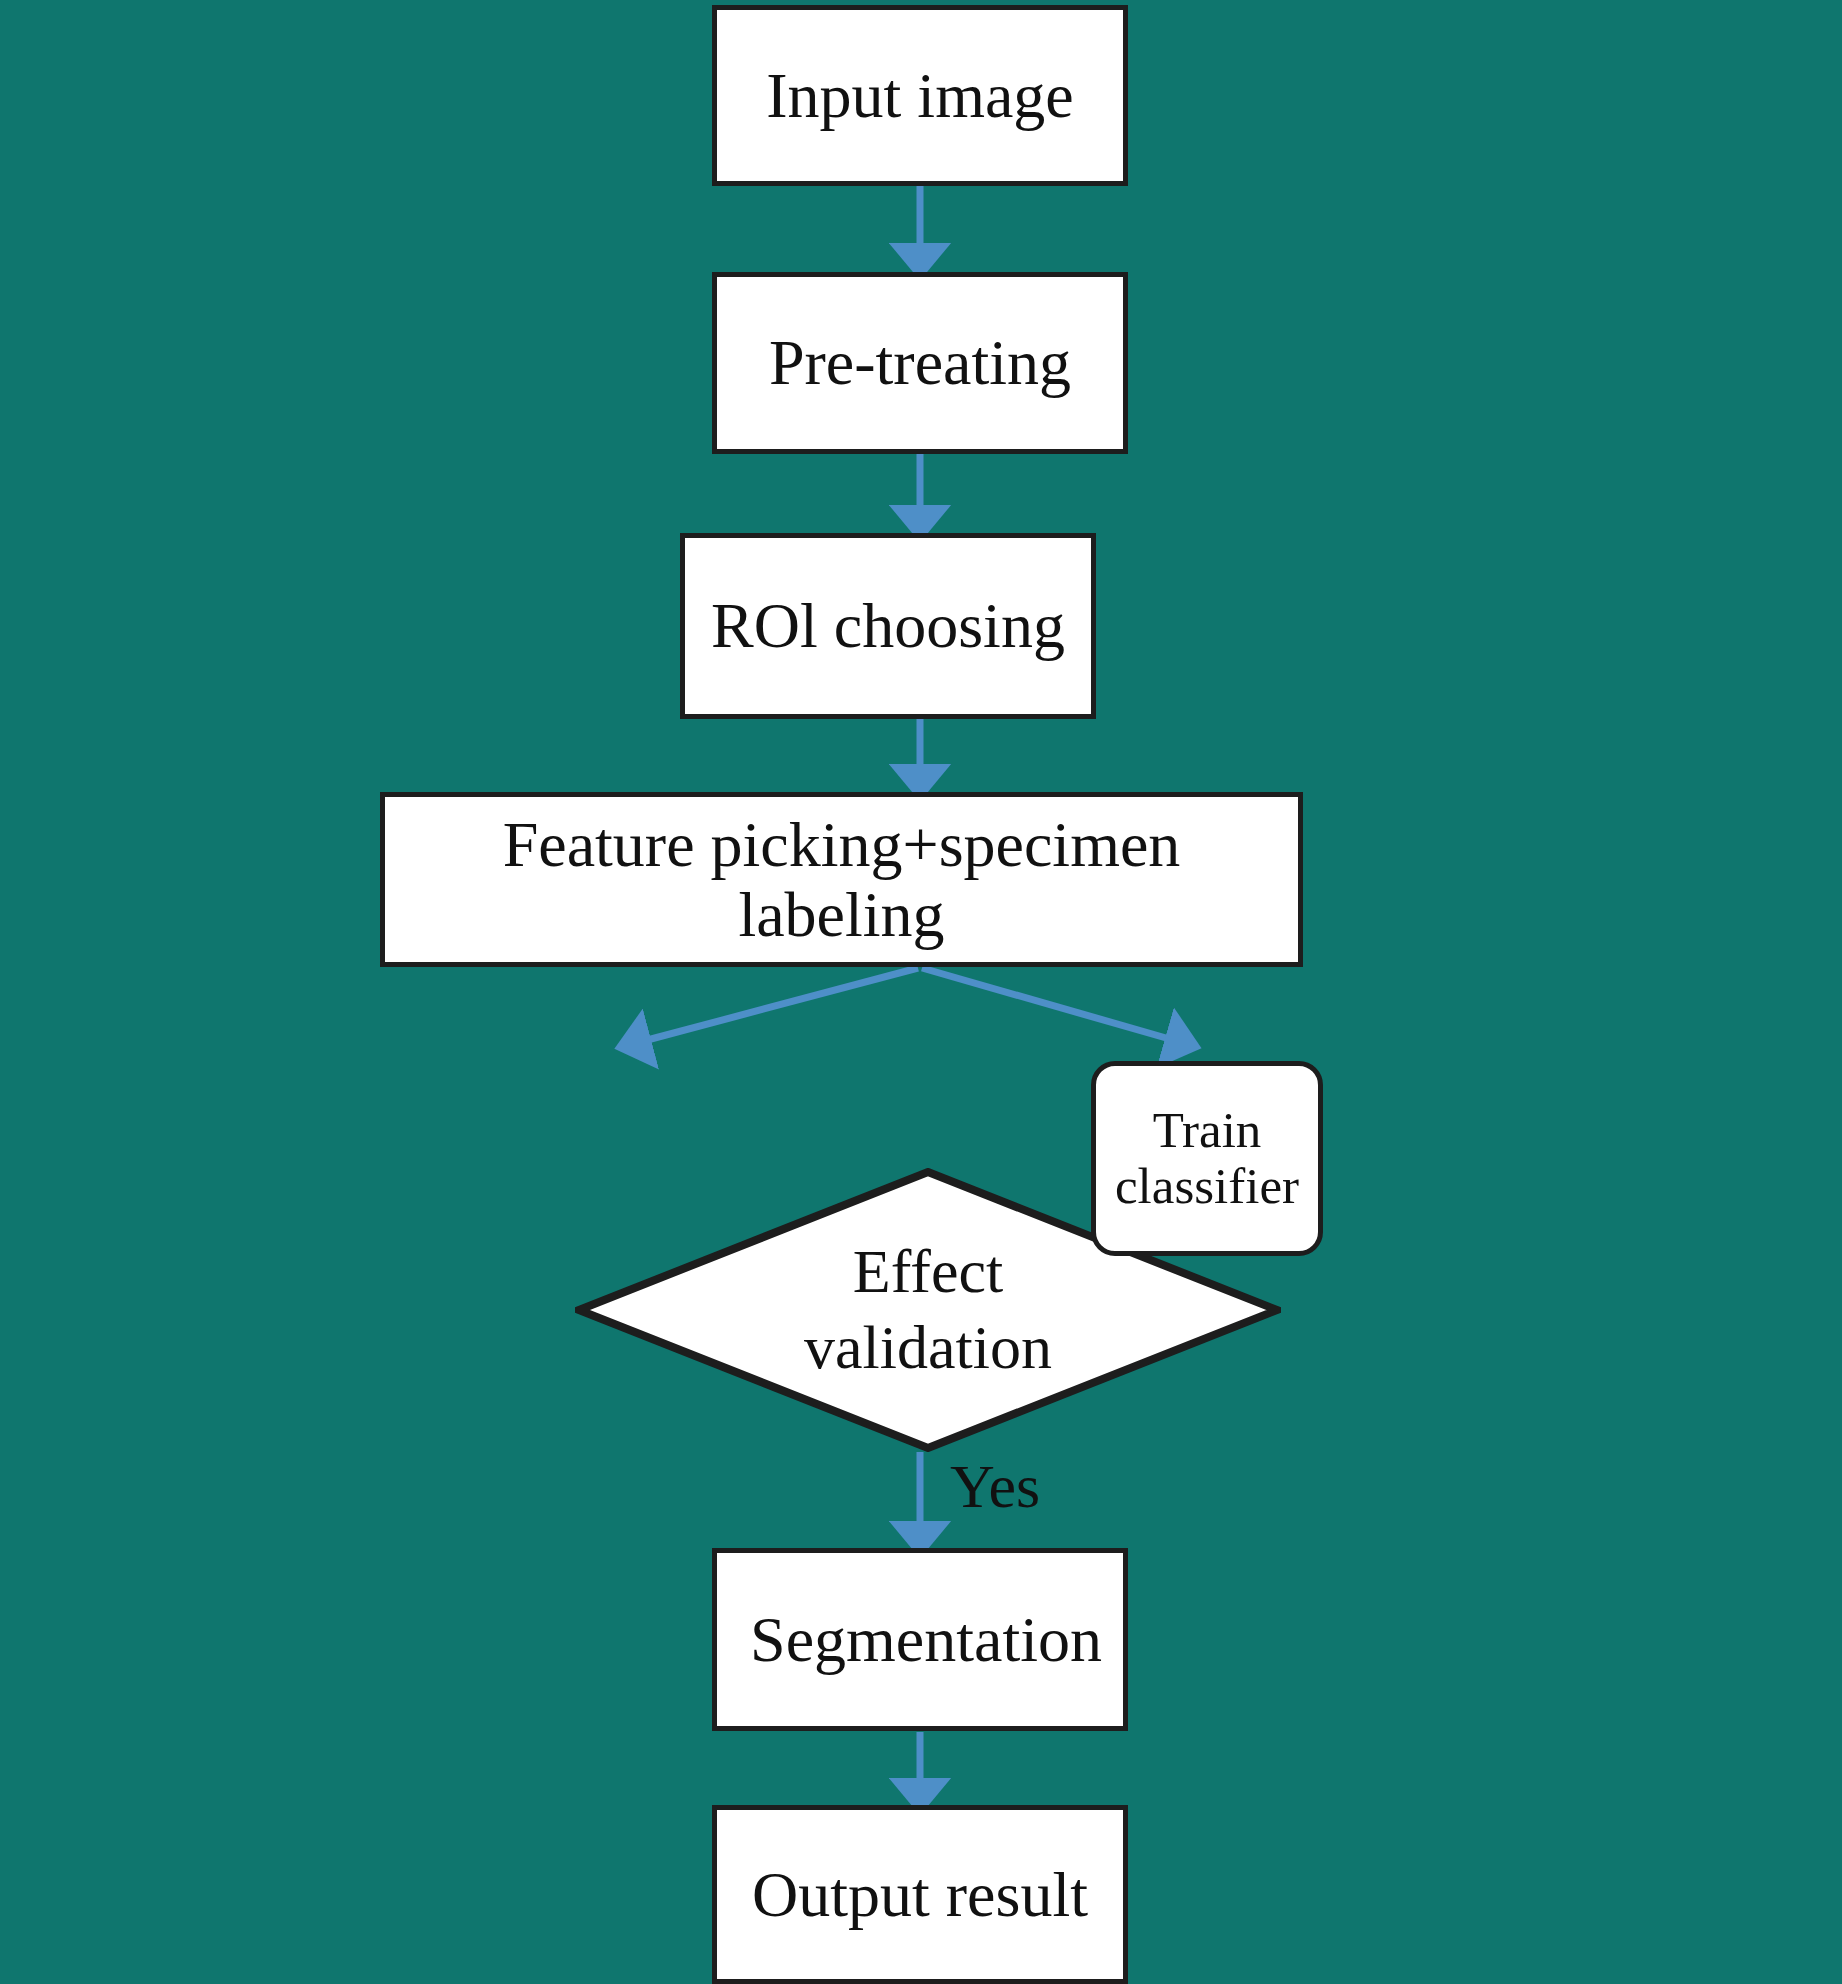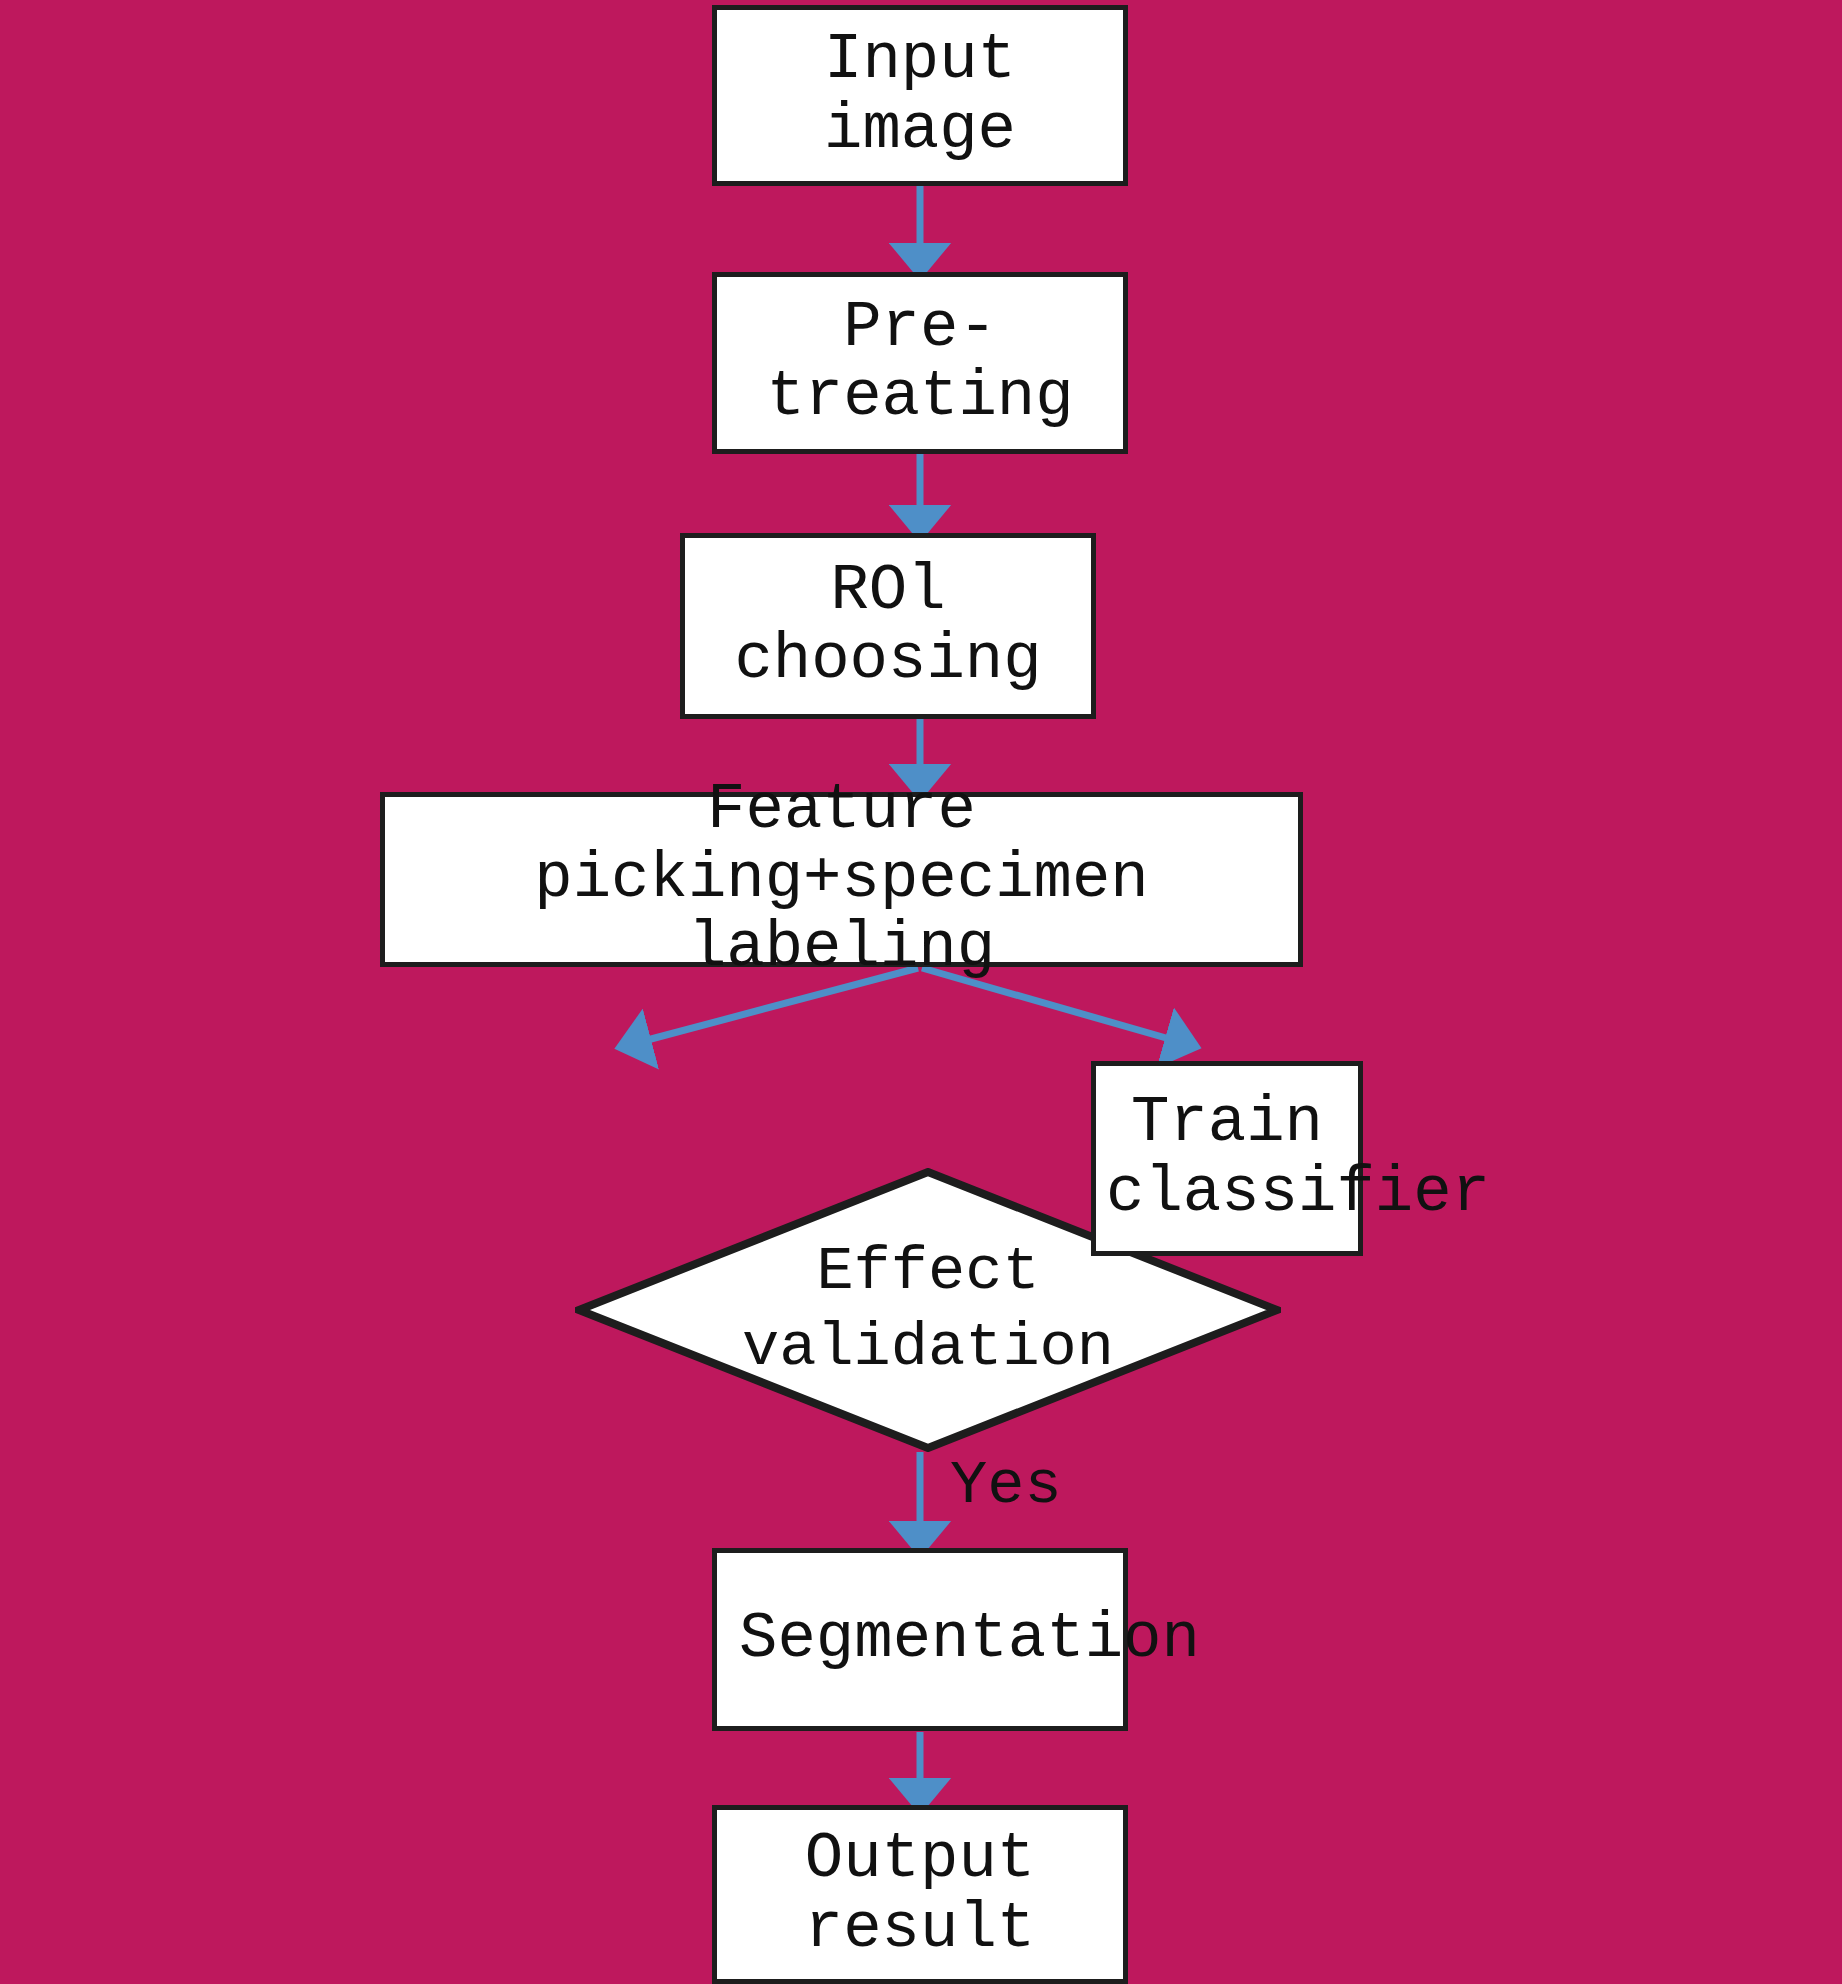--- a/index.html
+++ b/index.html
@@ -5,23 +5,23 @@
 <style>
   html, body {
     margin: 0;
     padding: 0;
     background: #ffffff;
   }
   #canvas {
     position: relative;
     width: 1842px;
     height: 1984px;
-    background: #be185d;
+    background: #0f766e;
     overflow: hidden;
-    font-family: Liberation Mono, monospace;
+    font-family: Liberation Serif, serif;
   }
   #edges {
     position: absolute;
     left: 0;
     top: 0;
     width: 1842px;
     height: 1984px;
     pointer-events: none;
   }
   .node {
@@ -43,21 +43,21 @@
     padding: 0 10px;
     box-sizing: border-box;
     white-space: pre-line;
   }
   
   #node-input-image   { left: 712px; top: 5px;    width: 416px; height: 181px; font-size: 64px; }
   #node-pre-treating  { left: 712px; top: 272px;  width: 416px; height: 182px; font-size: 64px; }
   #node-roi-choosing  { left: 680px; top: 533px;  width: 416px; height: 186px; font-size: 64px; }
   #node-feature-pick  { left: 380px; top: 792px;  width: 923px; height: 175px; font-size: 64px; }
   #node-no            { left: 495px; top: 1063px; width: 220px; height: 196px; font-size: 64px; }
-  #node-train-clf     { left: 1091px; top: 1061px; width: 272px; height: 195px; font-size: 64px; }
+  #node-train-clf     { left: 1091px; top: 1061px; width: 232px; height: 195px; font-size: 51px; border-radius: 24px; }
   #node-segmentation  { left: 712px; top: 1548px; width: 416px; height: 183px; font-size: 64px; padding-left: 12px; }
   #node-output-result { left: 712px; top: 1805px; width: 416px; height: 179px; font-size: 64px; }
 
   
   #node-effect-validation {
     position: absolute;
     left: 575px;
     top: 1168px;
     width: 706px;
     height: 284px;

